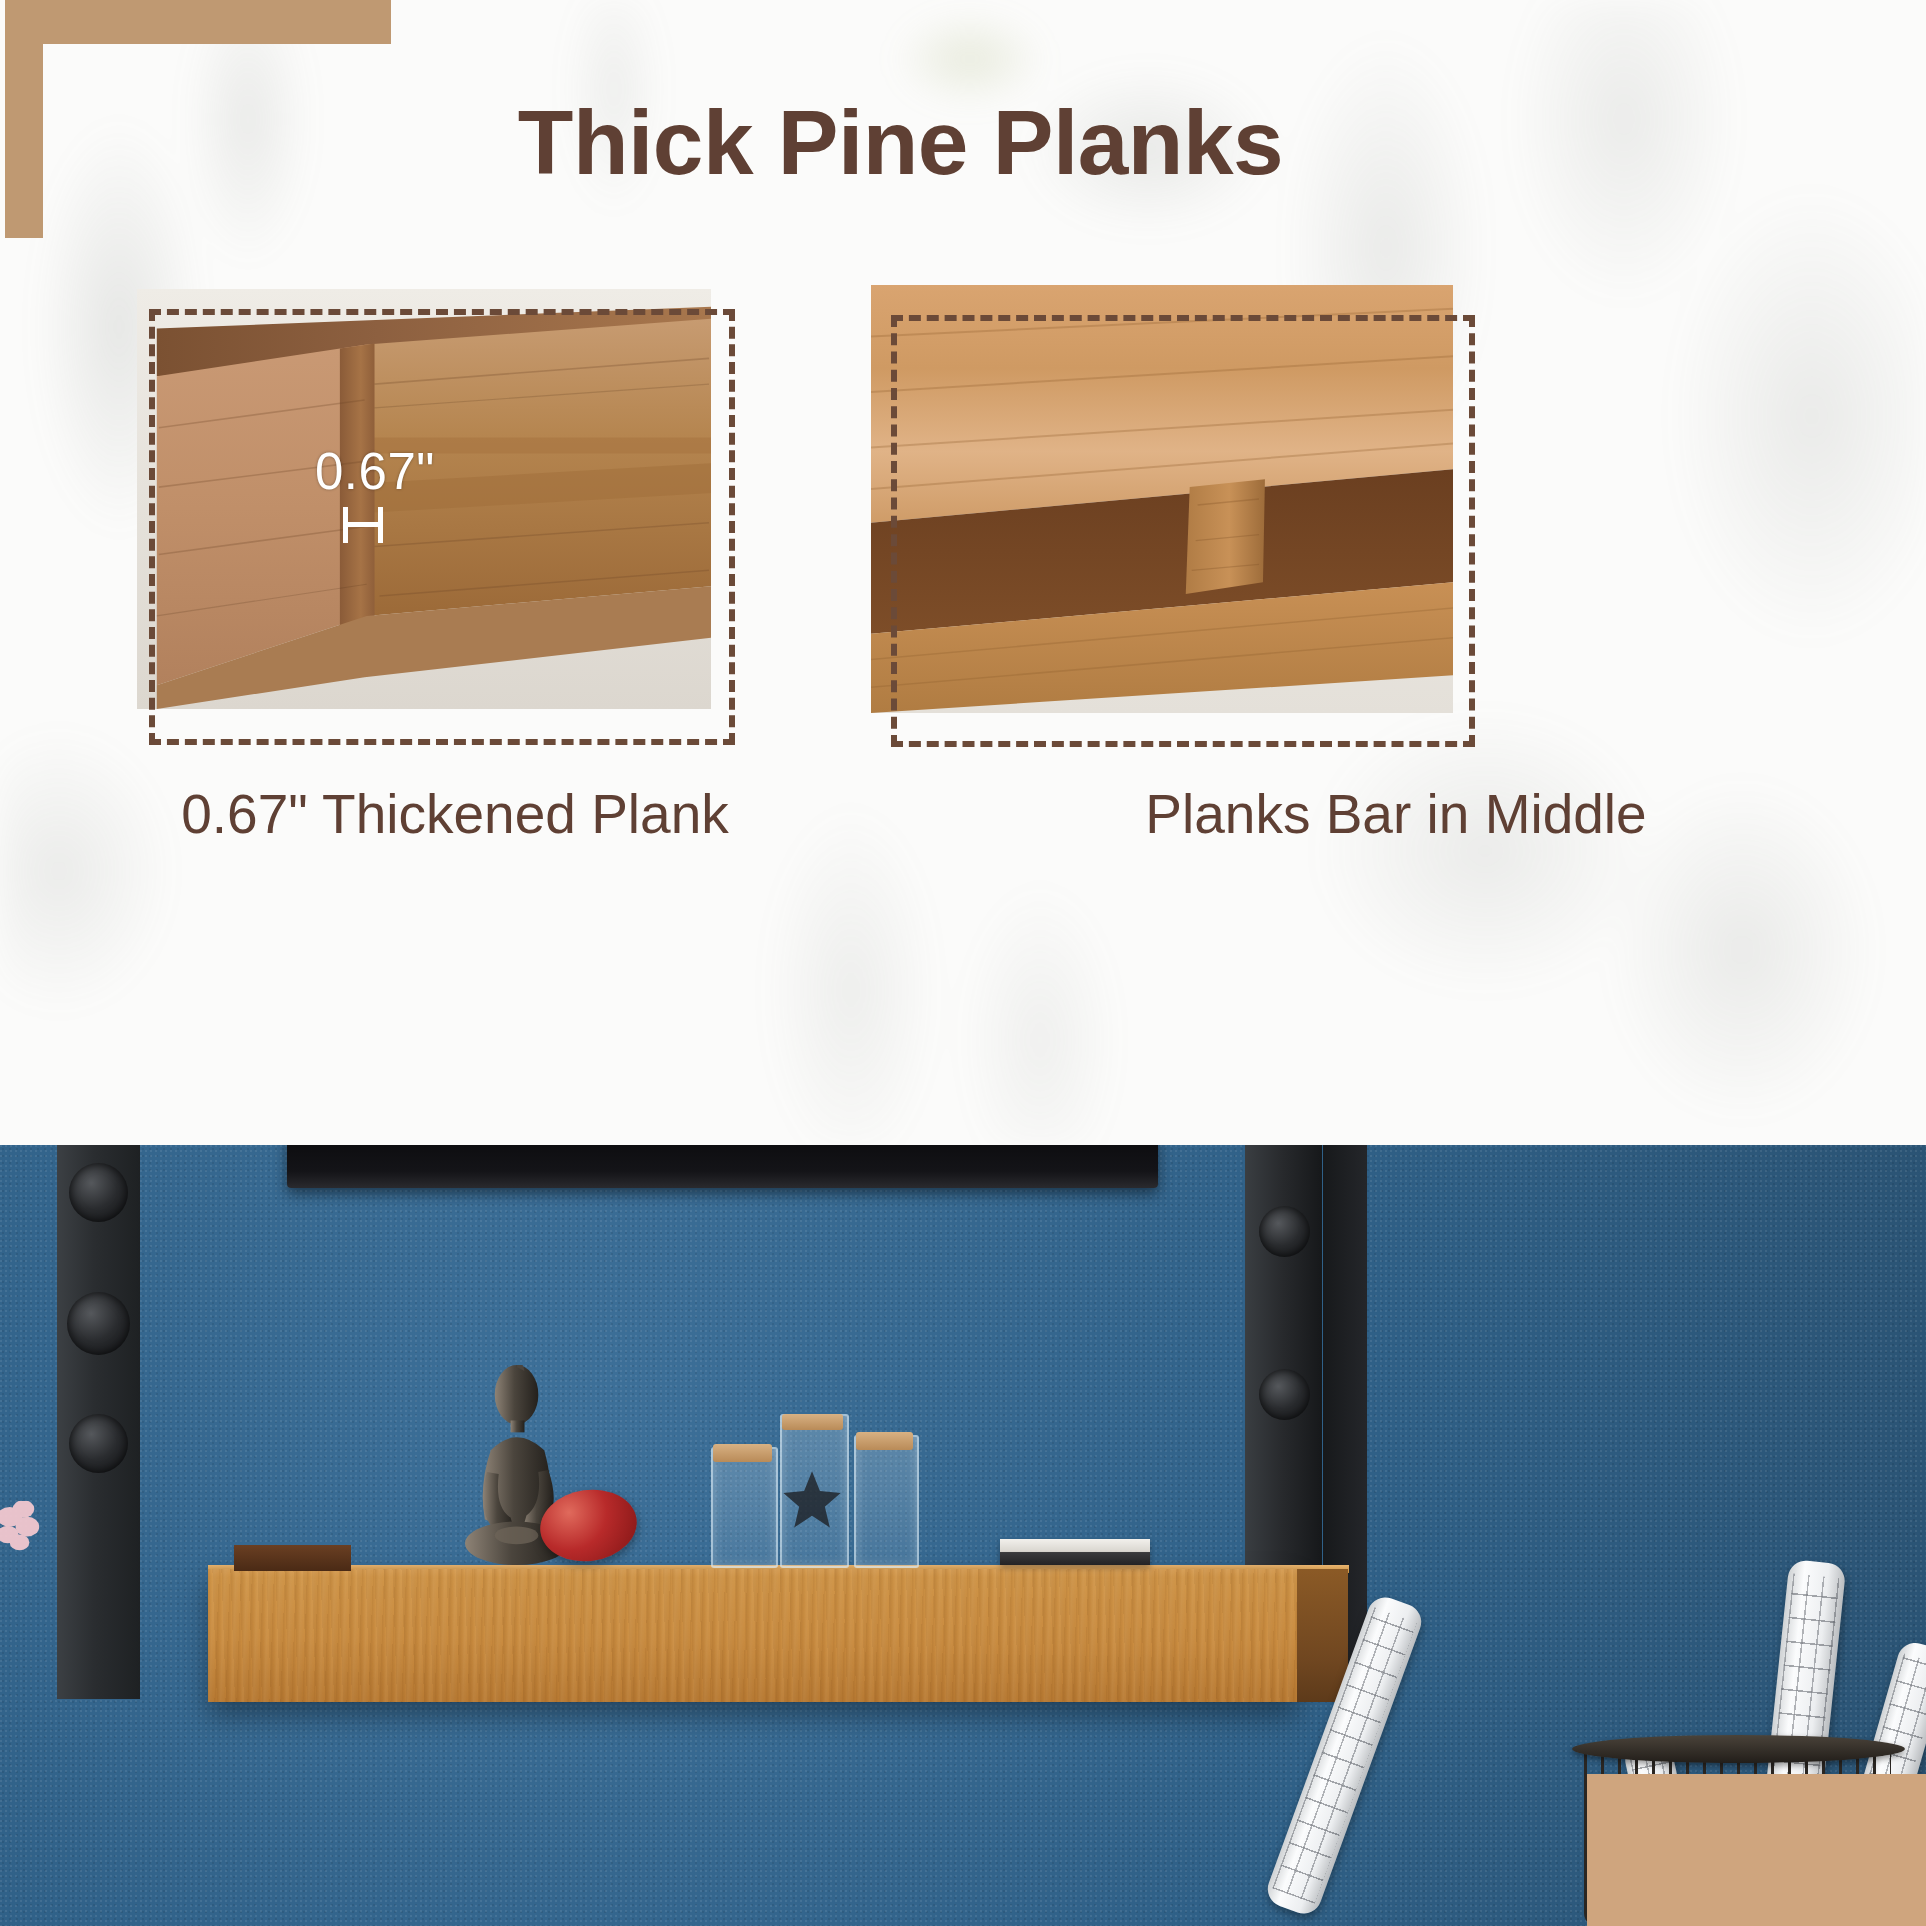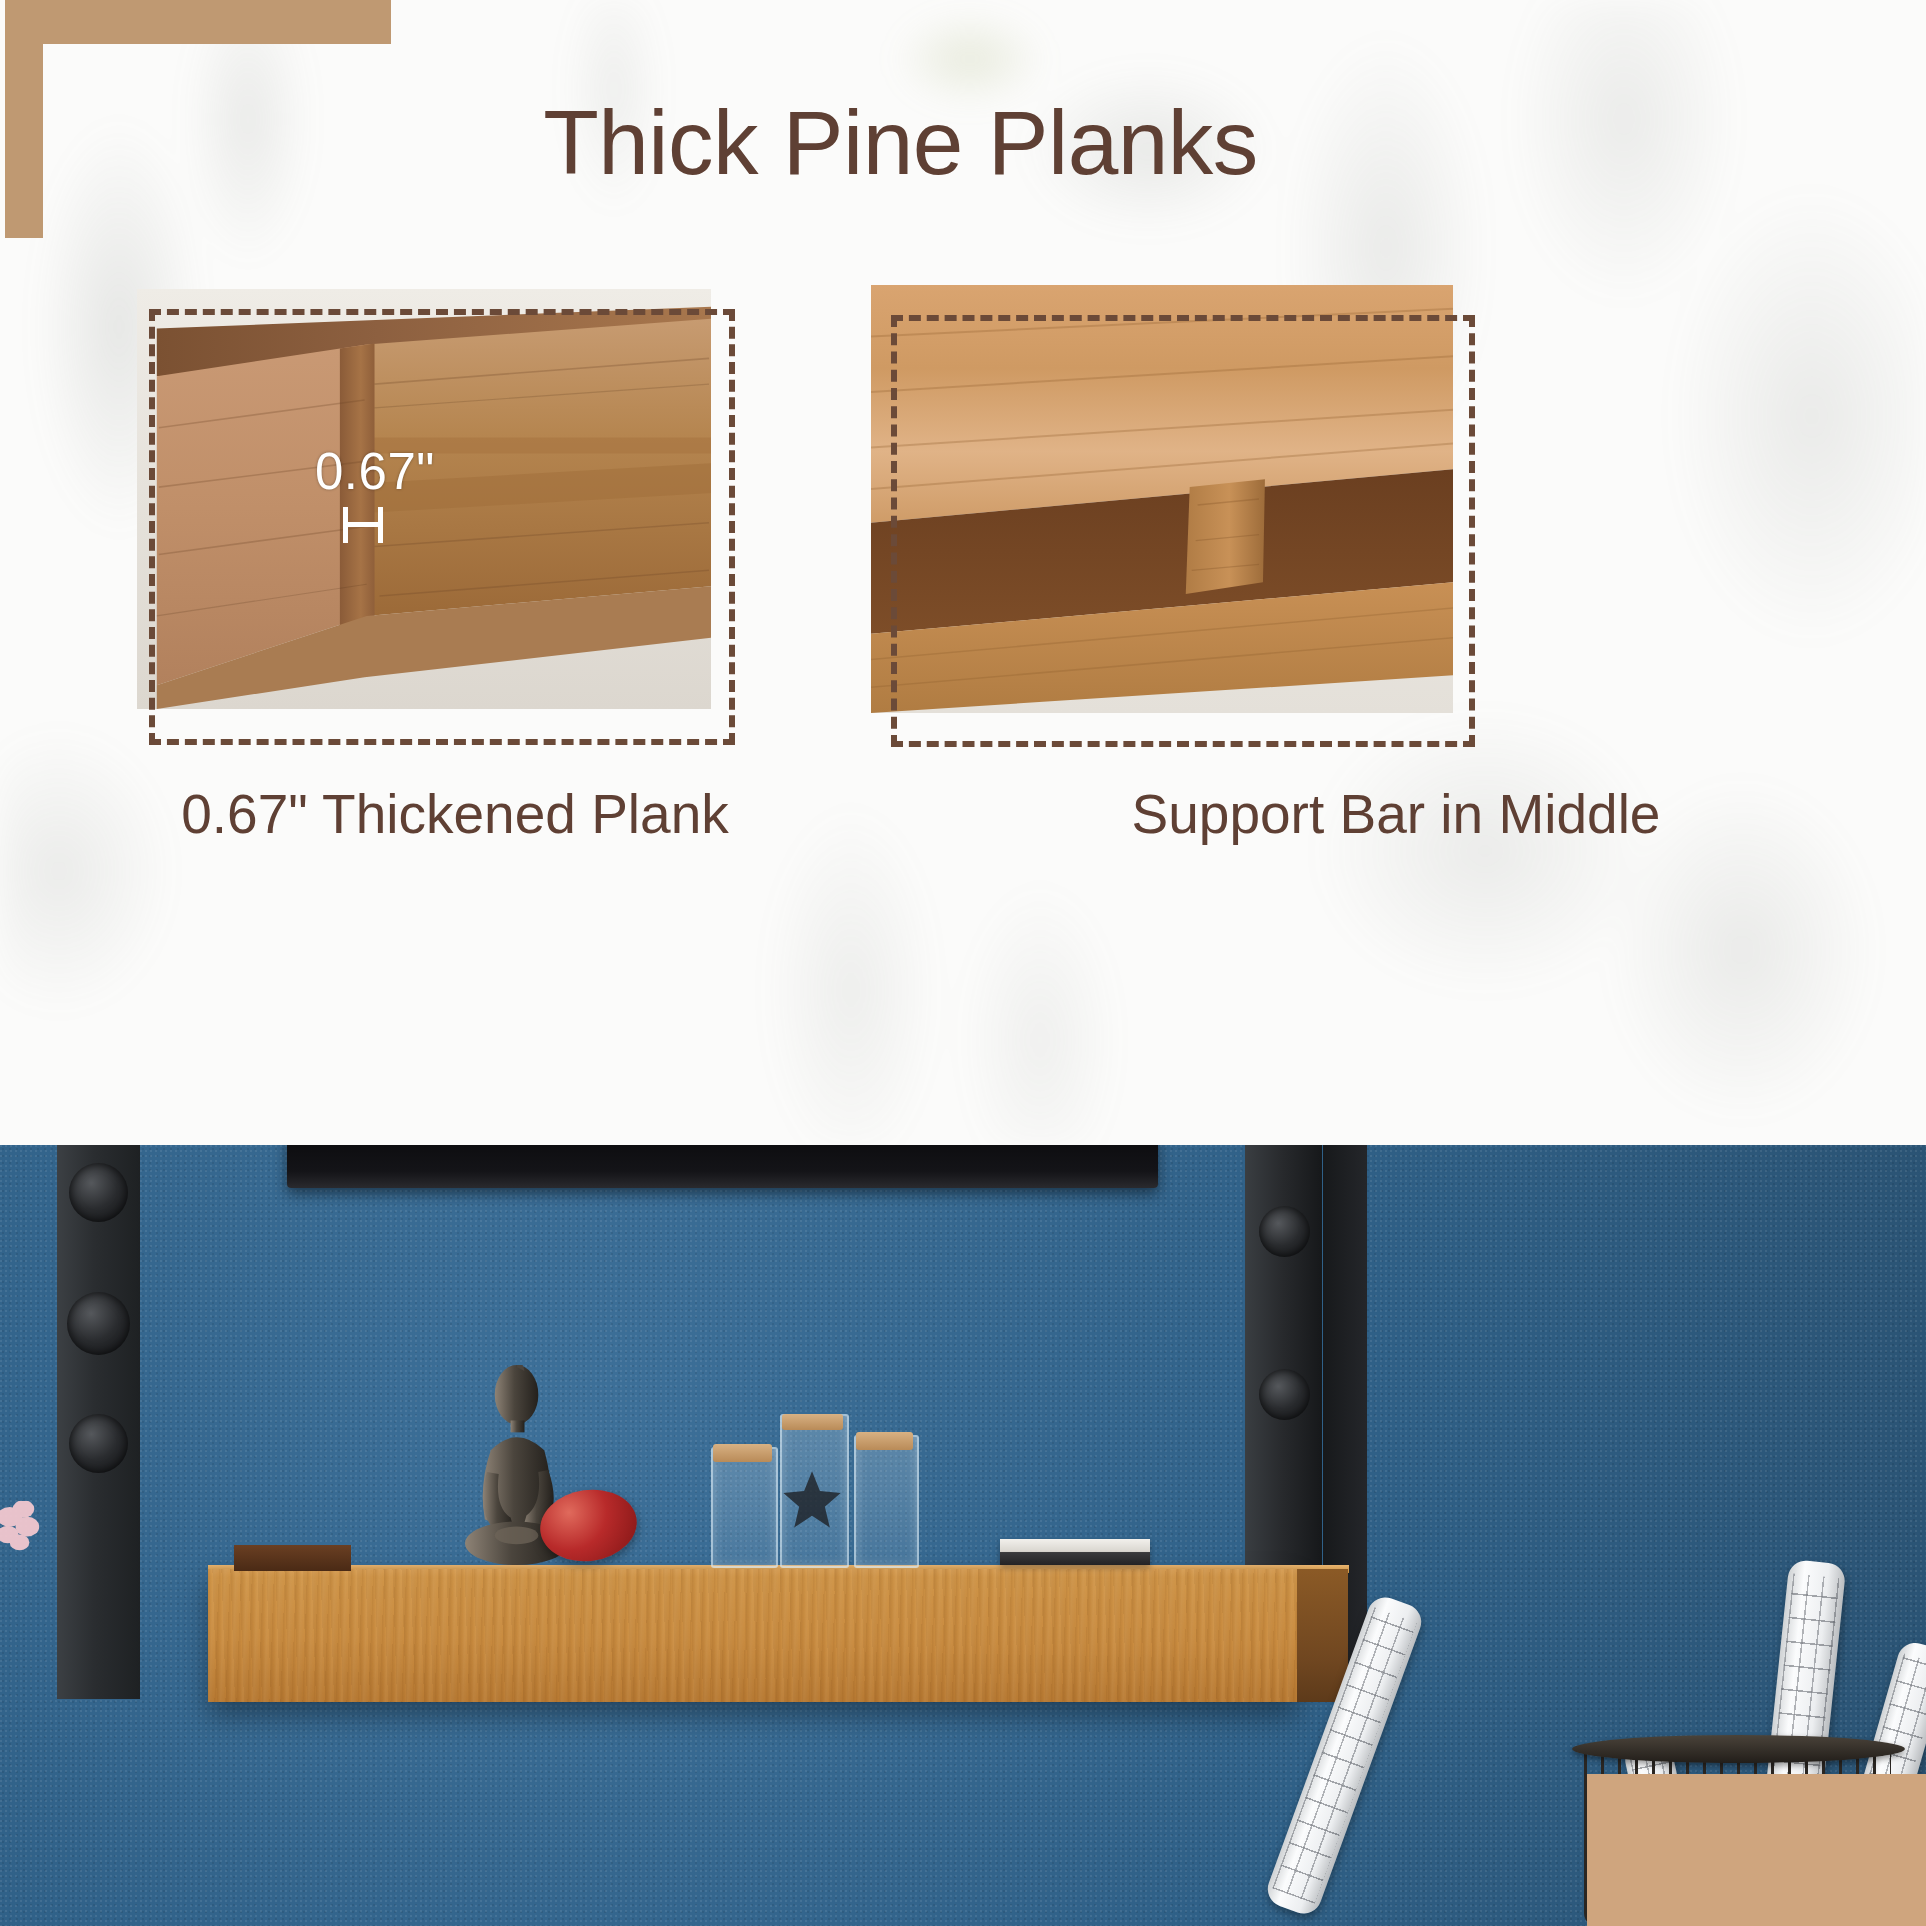--- a/index.html
+++ b/index.html
@@ -59,21 +59,21 @@
     left: 5px; top: 0;
     width: 38px; height: 238px;
   }
 
   .headline {
     position: absolute;
     left: 0; top: 91px;
     width: 1801px;
     text-align: center;
     font-size: 91px;
-    font-weight: 400;
+    font-weight: 700;
     letter-spacing: -0.5px;
     color: #5f4034;
   }
 
   
   .panel {
     position: absolute;
     overflow: visible;
   }
   .photo {
@@ -429,21 +429,21 @@
           <g opacity=".28" stroke="#8a5b2a" stroke-width="1.6" fill="none">
             <path d="M0,378 L588,326"></path>
             <path d="M0,406 L588,356"></path>
           </g>
         </svg>
       </div>
     </div>
     <div class="dashed-frame frame-right" style="border-color:#6b4a38;"></div>
 
     <div class="caption caption-left">0.67" Thickened Plank</div>
-    <div class="caption caption-right">Support Bar in Middle</div>
+    <div class="caption caption-right">Planks Bar in Middle</div>
   </div>
 
   <div class="bottom-section">
     <div class="blue-wall"></div>
     <div class="wall-texture"></div>
 
     <div class="tv"></div>
 
     <div class="speaker-left"></div>
     <div class="driver" style="left:69px;  top:18px;  width:59px; height:59px;"></div>

